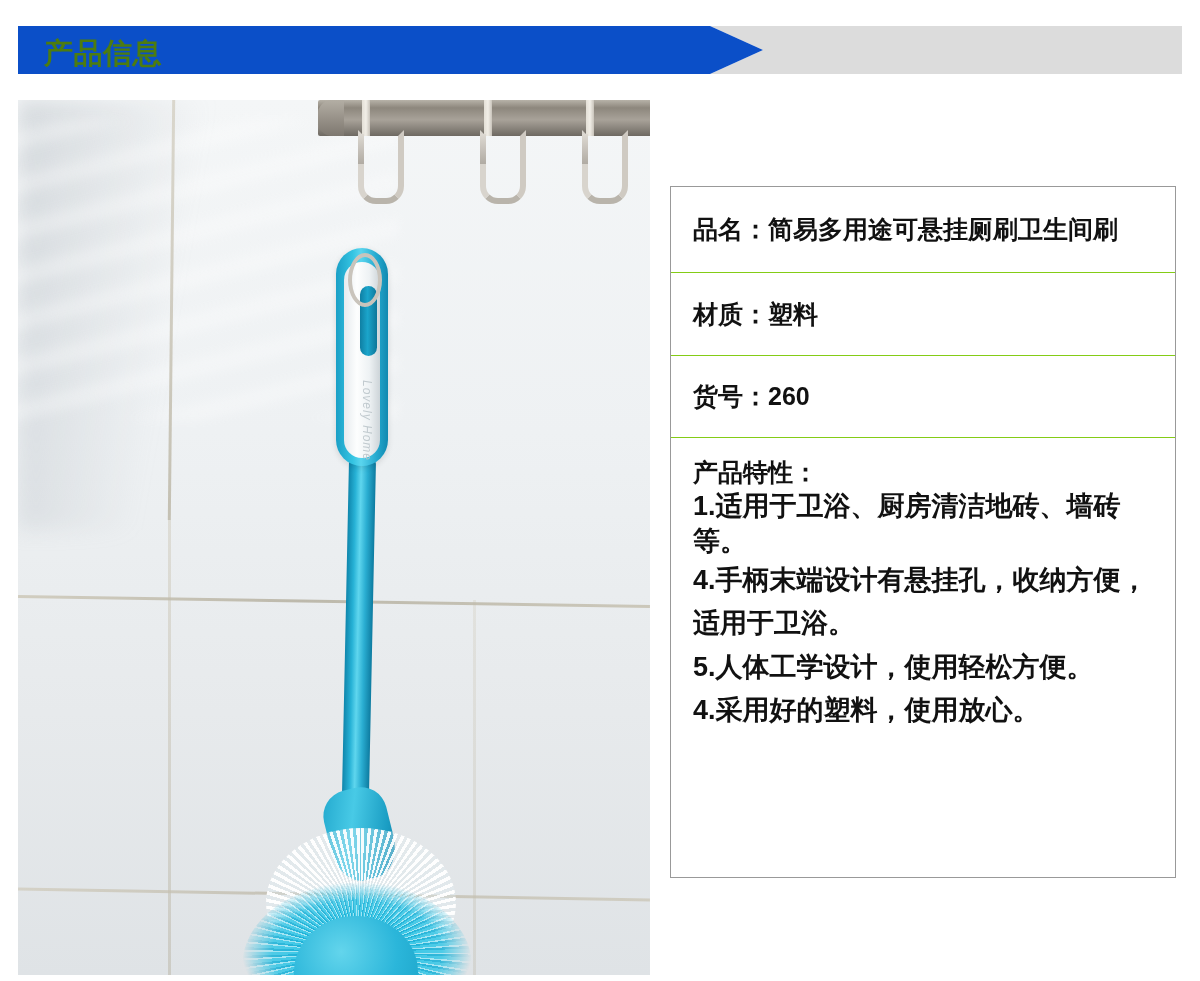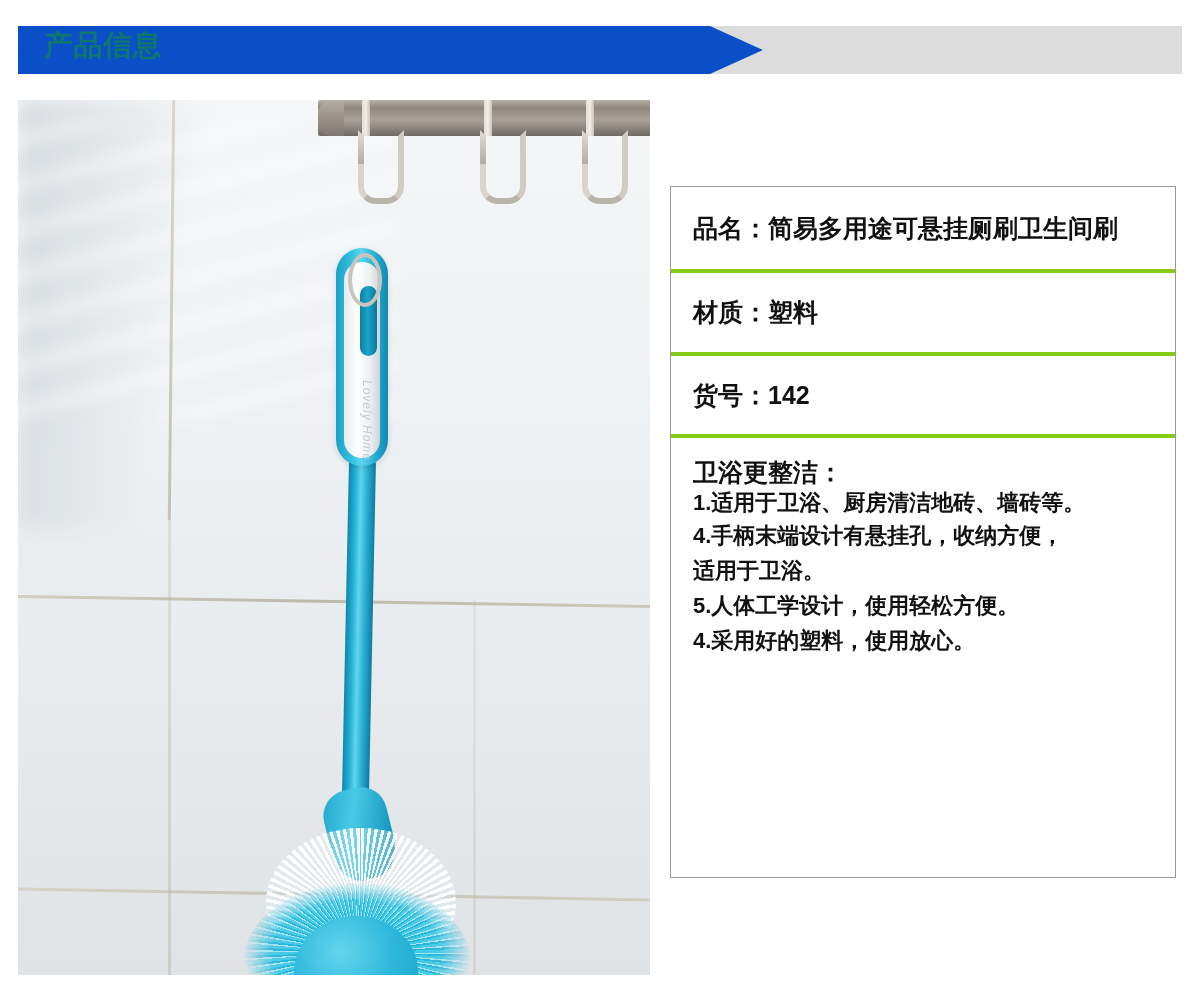--- a/index.html
+++ b/index.html
@@ -21,22 +21,22 @@
     background:#dcdcdc;
     clip-path:polygon(52px 0, 524px 0, 524px 48px, 52px 48px, 105px 24px);
   }
   .banner-blue{
     position:absolute;left:0;top:0;width:745px;height:48px;
     background:#0b4fc8;
     clip-path:polygon(0 0, 692px 0, 745px 24px, 692px 48px, 0 48px);
   }
   .banner-title{
     position:absolute;left:26px;top:0;height:55px;
-    display:flex;
-    color:#0f766e;
+    display:flex;align-items:center;
+    color:#4d7c0f;
     font-size:29px;
     font-weight:bold;
     letter-spacing:0.5px;
     white-space:nowrap;
   }
   .banner-title .cn{font-size:29px;}
   .banner-title .en{font-size:28px;margin-left:10px;font-weight:bold;}
 
   
   .photo{
@@ -185,39 +185,39 @@
 
   
   .spec-table{
     position:absolute;left:670px;top:186px;width:506px;height:692px;
     border:1px solid #999999;
     box-sizing:border-box;
     background:#ffffff;
   }
   .spec-row{
     box-sizing:border-box;
-    border-bottom:4px solid #84cc16;
+    border-bottom:1px solid #84cc16;
     display:flex;align-items:center;
     padding-left:22px;padding-right:14px;
     color:#111111;
     font-weight:bold;
     font-size:25px;
     white-space:nowrap;
   }
   .spec-row:last-child{border-bottom:none;}
   .r1{height:86px;}
   .r2{height:83px;}
   .r3{height:82px;}
   .r4{height:83px;}
   .r5{
     height:358px;display:block;align-items:unset;white-space:normal;
     padding-top:18px;
   }
   .feat-title{font-size:25px;font-weight:bold;color:#111;line-height:1.32;}
-  .feat-line{font-size:22px;font-weight:bold;color:#111;line-height:1.60;}
+  .feat-line{font-size:27px;font-weight:bold;color:#111;line-height:1.60;}
   .feat-line.tight{line-height:1.30;}
 </style>
 </head>
 <body>
 
 <div class="page">
 
   <div class="banner">
     <div class="banner-gray"></div>
     <div class="banner-blue"></div>
@@ -262,23 +262,23 @@
     <div class="bristles">
       <div class="bristle-white"></div>
       <div class="bristle-cyan"></div>
       <div class="brush-core"></div>
     </div>
   </div>
 
   <div class="spec-table">
     <div class="spec-row r1">品名：简易多用途可悬挂厕刷卫生间刷</div>
     <div class="spec-row r2">材质：塑料</div>
-    <div class="spec-row r3">货号：142</div>
+    <div class="spec-row r3">货号：260</div>
     <div class="spec-row r5">
-      <div class="feat-title">卫浴更整洁：</div>
+      <div class="feat-title">产品特性：</div>
       <div class="feat-line tight">1.适用于卫浴、厨房清洁地砖、墙砖等。</div>
       <div class="feat-line">4.手柄末端设计有悬挂孔，收纳方便，</div>
       <div class="feat-line">适用于卫浴。</div>
       <div class="feat-line">5.人体工学设计，使用轻松方便。</div>
       <div class="feat-line">4.采用好的塑料，使用放心。</div>
     </div>
   </div>
 
 </div>
 

